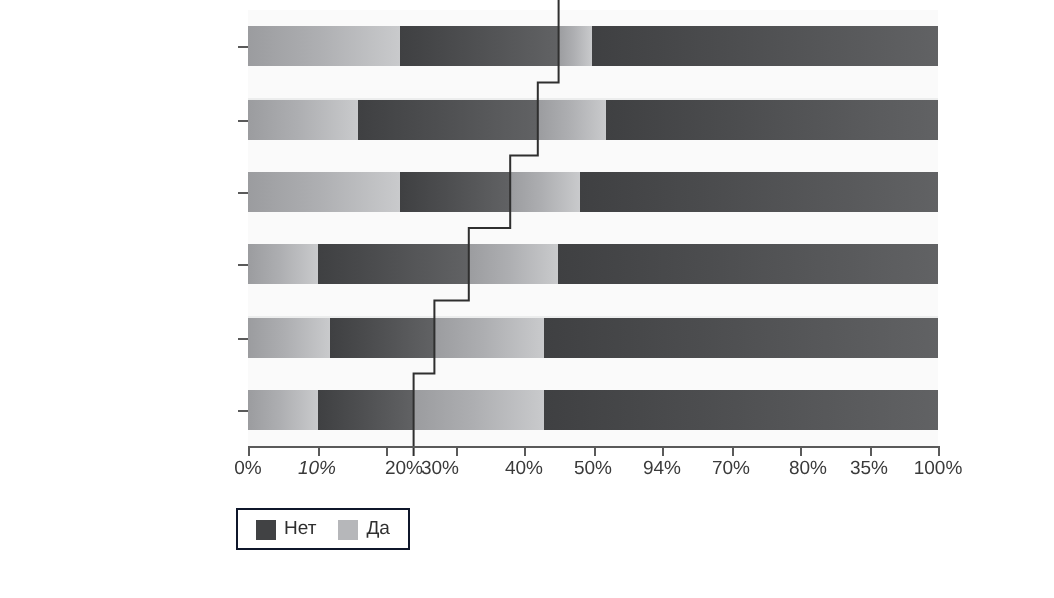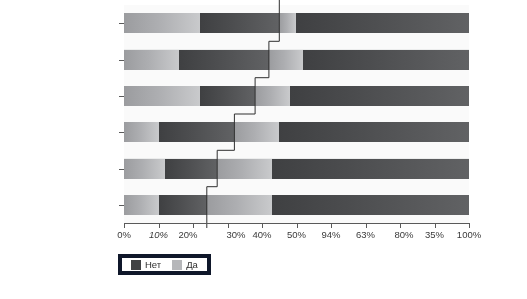--- a/index.html
+++ b/index.html
@@ -87,21 +87,21 @@
     height: 228px;
     pointer-events: none;
   }
 
   
   #legend {
     position: absolute;
     left: 118px;
     top: 254px;
     height: 21px;
-    border: 4px solid #0f172a;
+    border: 1px solid #0f172a;
     background: #ffffff;
     display: flex;
     align-items: center;
     padding: 0 9px;
     gap: 11px;
   }
   .legend-item {
     display: flex;
     align-items: center;
     gap: 4px;
@@ -201,26 +201,26 @@
       <div class="x-tick" style="left: 296.5px;"></div>
       <div class="x-tick" style="left: 331px;"></div>
       <div class="x-tick" style="left: 365.5px;"></div>
       <div class="x-tick" style="left: 400px;"></div>
       <div class="x-tick" style="left: 434.5px;"></div>
       <div class="x-tick" style="left: 469px;"></div>
     </div>
   <div id="x-labels">
       <div class="x-tick-label" style="left: 124px;">0%</div>
       <div class="x-tick-label" style="left: 158.5px; font-style: italic;">10%</div>
-      <div class="x-tick-label" style="left: 188px; text-align: center;">20%</div>
-      <div class="x-tick-label" style="left: 236px;">30%</div>
+      <div class="x-tick-label" style="left: 202px; text-align: center;">20%</div>
+      <div class="x-tick-label" style="left: 220px;">30%</div>
       <div class="x-tick-label" style="left: 262px;">40%</div>
       <div class="x-tick-label" style="left: 296.5px; text-align: center;">50%</div>
       <div class="x-tick-label" style="left: 331px;">94%</div>
-      <div class="x-tick-label" style="left: 365.5px;">63%</div>
+      <div class="x-tick-label" style="left: 365.5px;">70%</div>
       <div class="x-tick-label" style="left: 404px;">80%</div>
       <div class="x-tick-label" style="left: 434.5px;">35%</div>
       <div class="x-tick-label" style="left: 469px;">100%</div>
     </div>
 
   <div id="legend">
       <div class="legend-item">
         <span class="legend-swatch dark" style="background: rgb(65, 66, 68);"></span>
         <span class="legend-text">Нет</span>
       </div>

